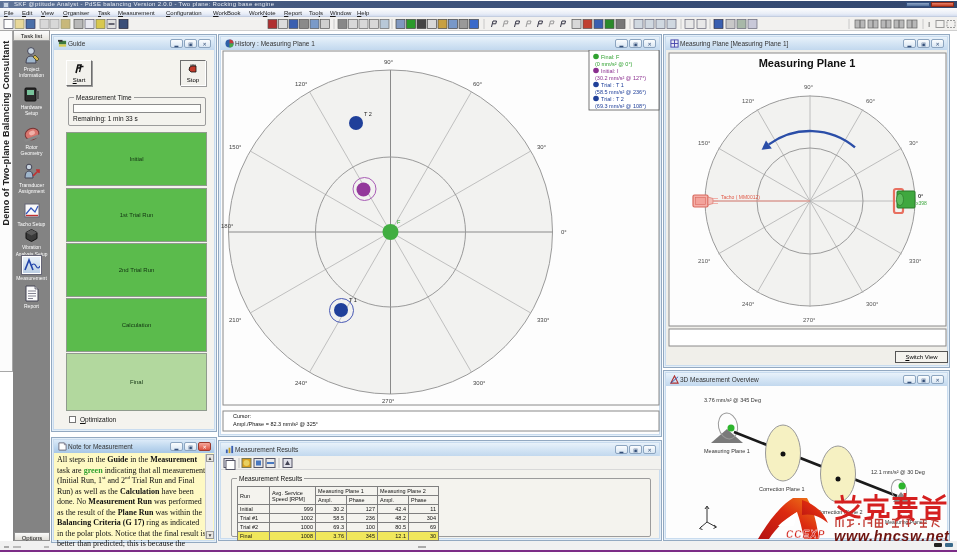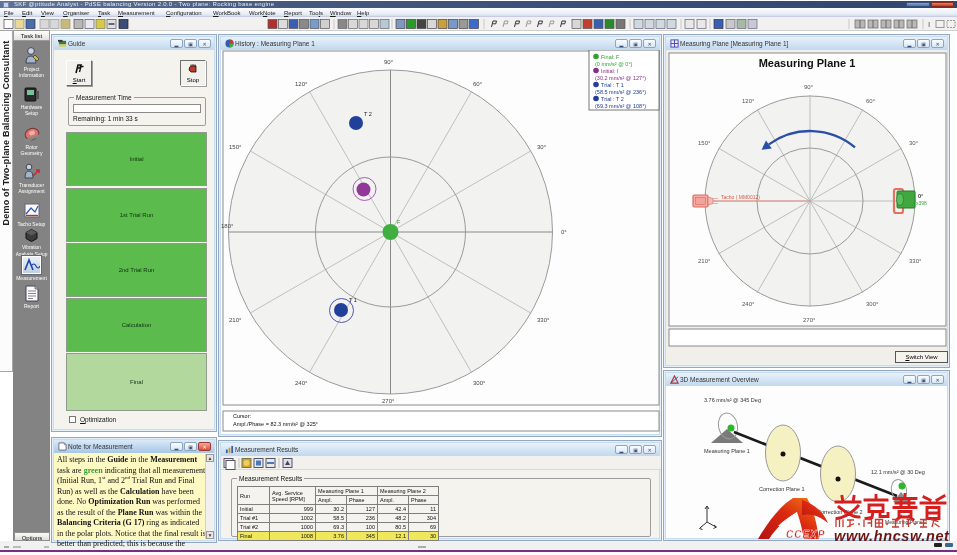--- a/index.html
+++ b/index.html
@@ -463,21 +463,21 @@
         <path d="M7 1 L7 3 L9 3" fill="#CCD" stroke="#667" stroke-width=".7"></path>
       </svg>
     <span class="wbtns"><span class="wbtn">▂</span><span class="wbtn">▣</span><span class="wbtn close">✕</span></span>
   </div>
   <div class="wcontent" style="background:#fef9c3;" id="notebody">
     <div style="position:absolute;left:3px;top:2px;width:153px;font-family:'Liberation Serif',serif;font-size:8px;line-height:10.5px;color:#111;white-space:nowrap;overflow:hidden;">
       All steps in the <b>Guide</b> in the <b>Measurement</b><br>
       task are <b style="color:#2FA12F;">green</b> indicating that all measurements<br>
       (Initial Run, 1<sup style="font-size:5px;line-height:0;">st</sup> and 2<sup style="font-size:5px;line-height:0;">nd</sup> Trial Run and Final<br>
       Run) as well as the <b>Calculation</b> have been<br>
-      done. No <b>Optimization Run</b> was performed<br>
+      done. No <b>Measurement Run</b> was performed<br>
       as the result of the <b>Plane Run</b> was within the<br>
       <b>Balancing Criteria (G 17)</b> ring as indicated<br>
       in the polar plots. Notice that the final result is<br>
       better than predicted; this is because the
     </div>
     <div style="position:absolute;right:1px;top:1px;width:8px;bottom:1px;background:#F0F0F0;border-left:1px solid #D0D0D0;">
       <div style="width:8px;height:8px;background:#E8E6E0;border:1px solid #999;font-size:5px;text-align:center;line-height:7px;color:#444;">▲</div>
       <div style="position:absolute;bottom:0;width:8px;height:8px;background:#E8E6E0;border:1px solid #999;font-size:5px;text-align:center;line-height:7px;color:#444;">▼</div>
     </div>
   </div>

